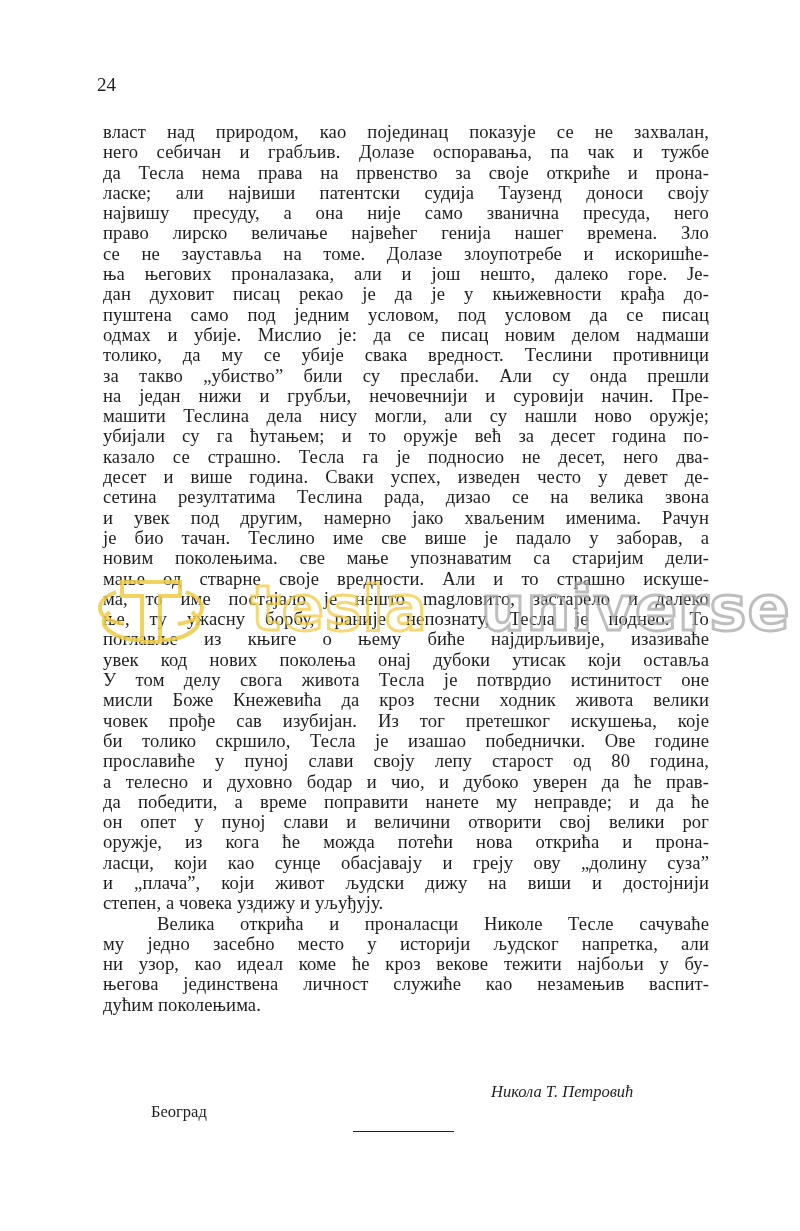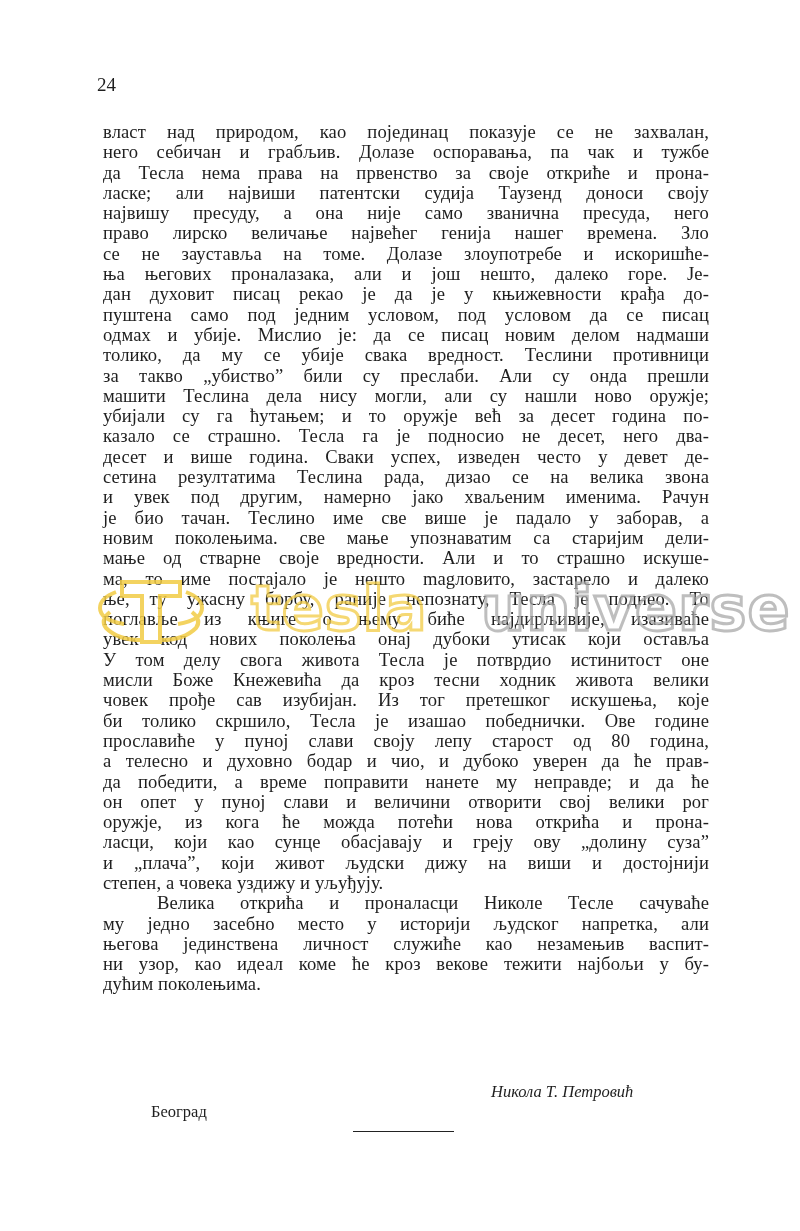--- a/index.html
+++ b/index.html
@@ -41,20 +41,21 @@
   <div class="line">ласке; али највиши патентски судија Таузенд доноси своју</div>
   <div class="line">највишу пресуду, а она није само званична пресуда, него</div>
   <div class="line">право лирско величање највећег генија нашег времена. Зло</div>
   <div class="line">се не зауставља на томе. Долазе злоупотребе и искоришће-</div>
   <div class="line">ња његових проналазака, али и још нешто, далеко горе. Је-</div>
   <div class="line">дан духовит писац рекао је да је у књижевности крађа до-</div>
   <div class="line">пуштена само под једним условом, под условом да се писац</div>
   <div class="line">одмах и убије. Мислио је: да се писац новим делом надмаши</div>
   <div class="line">толико, да му се убије свака вредност. Теслини противници</div>
   <div class="line">за такво „убиство” били су преслаби. Али су онда прешли</div>
+  <div class="line">на један нижи и грубљи, нечовечнији и суровији начин. Пре-</div>
   <div class="line">машити Теслина дела нису могли, али су нашли ново оружје;</div>
   <div class="line">убијали су га ћутањем; и то оружје већ за десет година по-</div>
   <div class="line">казало се страшно. Тесла га је подносио не десет, него два-</div>
   <div class="line">десет и више година. Сваки успех, изведен често у девет де-</div>
   <div class="line">сетина резултатима Теслина рада, дизао се на велика звона</div>
   <div class="line">и увек под другим, намерно јако хваљеним именима. Рачун</div>
   <div class="line">је био тачан. Теслино име све више је падало у заборав, а</div>
   <div class="line">новим поколењима. све мање упознаватим са старијим дели-</div>
   <div class="line">мање од стварне своје вредности. Али и то страшно искуше-</div>
   <div class="line">ма, то име постајало је нешто magловито, застарело и далеко</div>
@@ -68,22 +69,22 @@
   <div class="line">прославиће у пуној слави своју лепу старост од 80 година,</div>
   <div class="line">а телесно и духовно бодар и чио, и дубоко уверен да ће прав-</div>
   <div class="line">да победити, а време поправити нанете му неправде; и да ће</div>
   <div class="line">он опет у пуној слави и величини отворити свој велики рог</div>
   <div class="line">оружје, из кога ће можда потећи нова открића и прона-</div>
   <div class="line">ласци, који као сунце обасјавају и греју ову „долину суза”</div>
   <div class="line">и „плача”, који живот људски дижу на виши и достојнији</div>
   <div class="line last">степен, а човека уздижу и уљуђују.</div>
   <div class="line indent">Велика открића и проналасци Николе Тесле сачуваће</div>
   <div class="line">му једно засебно место у историји људског напретка, али</div>
+  <div class="line">ни узор, као идеал коме ће кроз векове тежити најбољи у бу-</div>
   <div class="line">његова јединствена личност служиће као незамењив васпит-</div>
-  <div class="line">ни узор, као идеал коме ће кроз векове тежити најбољи у бу-</div>
   <div class="line last">дућим поколењима.</div>
 </div>
 
 <div class="signature-row">
   <span class="place">Београд</span>
   <span class="author">Никола Т. Петровић</span>
 </div>
 
 <div class="end-rule"></div>
 

